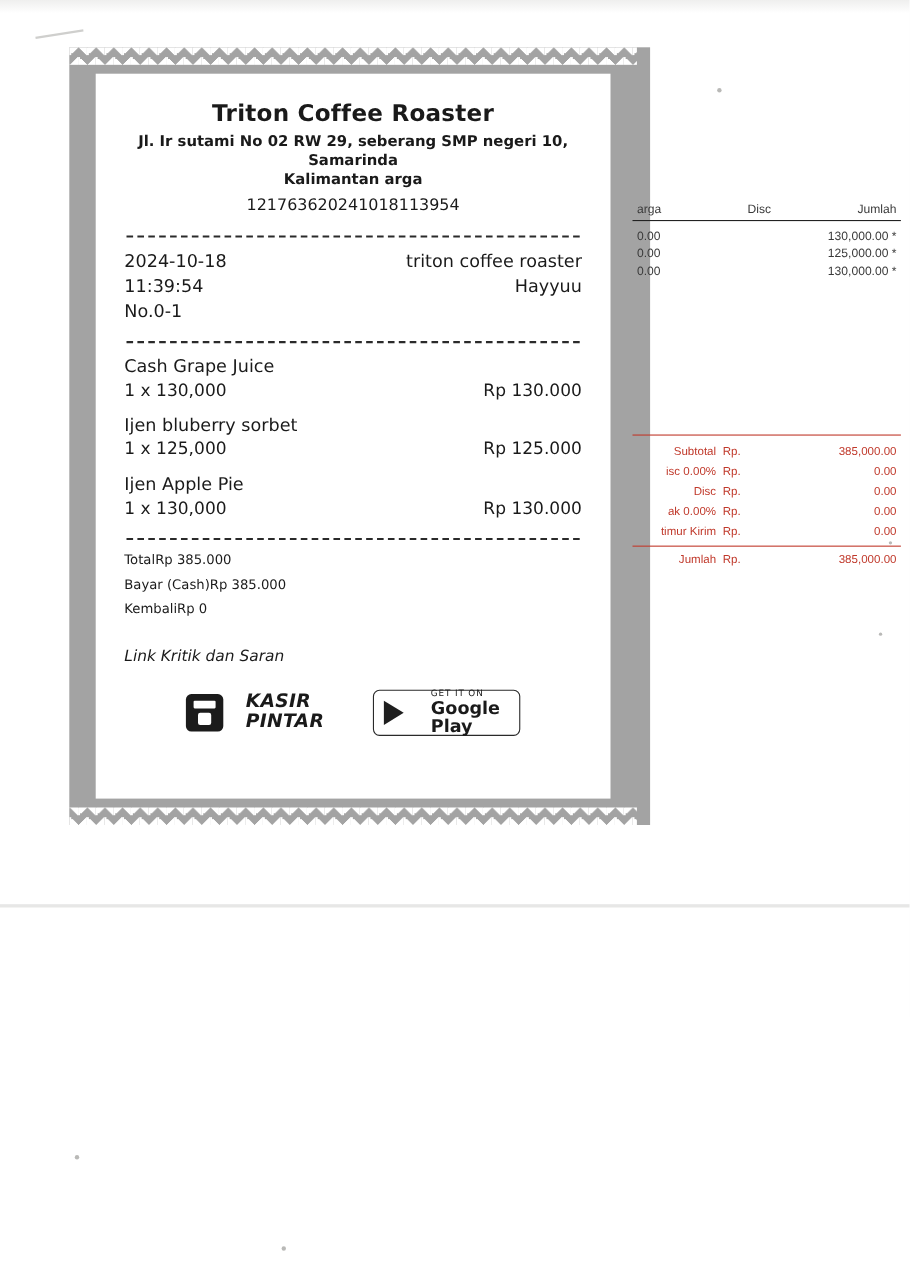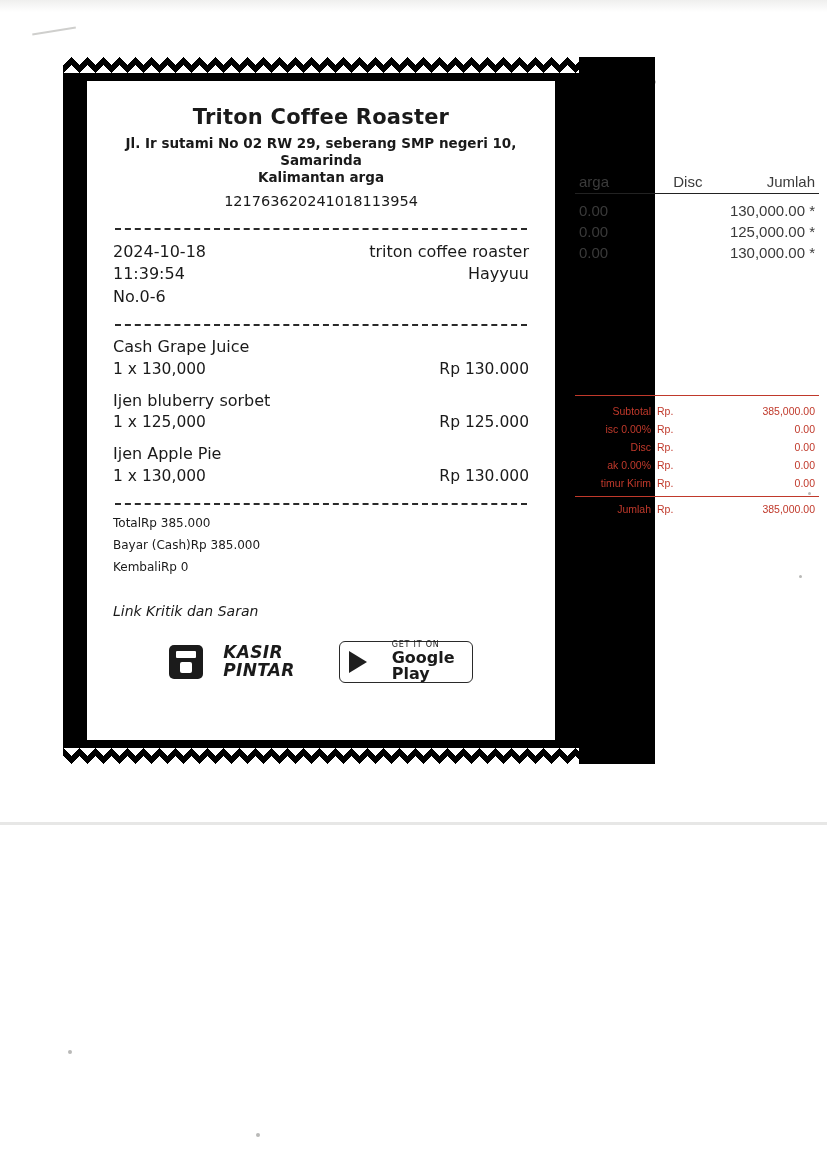--- a/index.html
+++ b/index.html
@@ -40,24 +40,24 @@
   }
   .scan-line {
     position: absolute;
     background: #cfcfcd;
   }
 
   
   .receipt-wrap {
     position: absolute;
     left: 63px;
-    top: 57px;
-    width: 592px;
+    top: 43px;
+    width: 528px;
     height: 707px;
-    background: #000000;
+    background: #a3a3a3;
     padding: 0;
   }
   .zigzag-top, .zigzag-bottom {
     position: absolute;
     left: 0;
     width: 516px;
     height: 16px;
     background:
       linear-gradient(135deg, #ffffff 25%, transparent 25%) -8px 0,
       linear-gradient(225deg, #ffffff 25%, transparent 25%) -8px 0,
@@ -211,23 +211,23 @@
     border-left: 18px solid #1f1f1f;
   }
   .gplay-txt { line-height: 1.05; }
   .gplay-small { font-size: 8px; letter-spacing: .8px; }
   .gplay-big { font-size: 16px; font-weight: bold; }
 
   
   .report {
     position: absolute;
     left: 575px;
-    top: 173px;
+    top: 185px;
     width: 244px;
-    font-size: 15px;
+    font-size: 11px;
     color: #3a3a3a;
     font-family: "Liberation Sans", sans-serif;
   }
   .rep-hdr {
     display: flex;
     justify-content: space-between;
     padding: 0 4px 3px 4px;
     color: #3b3b3b;
   }
   .rep-rule {
@@ -290,21 +290,21 @@
       <div class="shop-addr">Jl. Ir sutami No 02 RW 29, seberang SMP negeri 10, Samarinda</div>
       <div class="shop-addr">Kalimantan arga</div>
       <div class="shop-code">121763620241018113954</div>
 
       <hr class="dashrule">
 
       <div class="meta-row">
         <div class="meta-left">
           <div class="meta-line">2024-10-18</div>
           <div class="meta-line">11:39:54</div>
-          <div class="meta-line">No.0-6</div>
+          <div class="meta-line">No.0-1</div>
         </div>
         <div class="meta-right">
           <div class="meta-line">triton coffee roaster</div>
           <div class="meta-line">Hayyuu</div>
         </div>
       </div>
 
       <hr class="dashrule">
 
       <div class="items">

